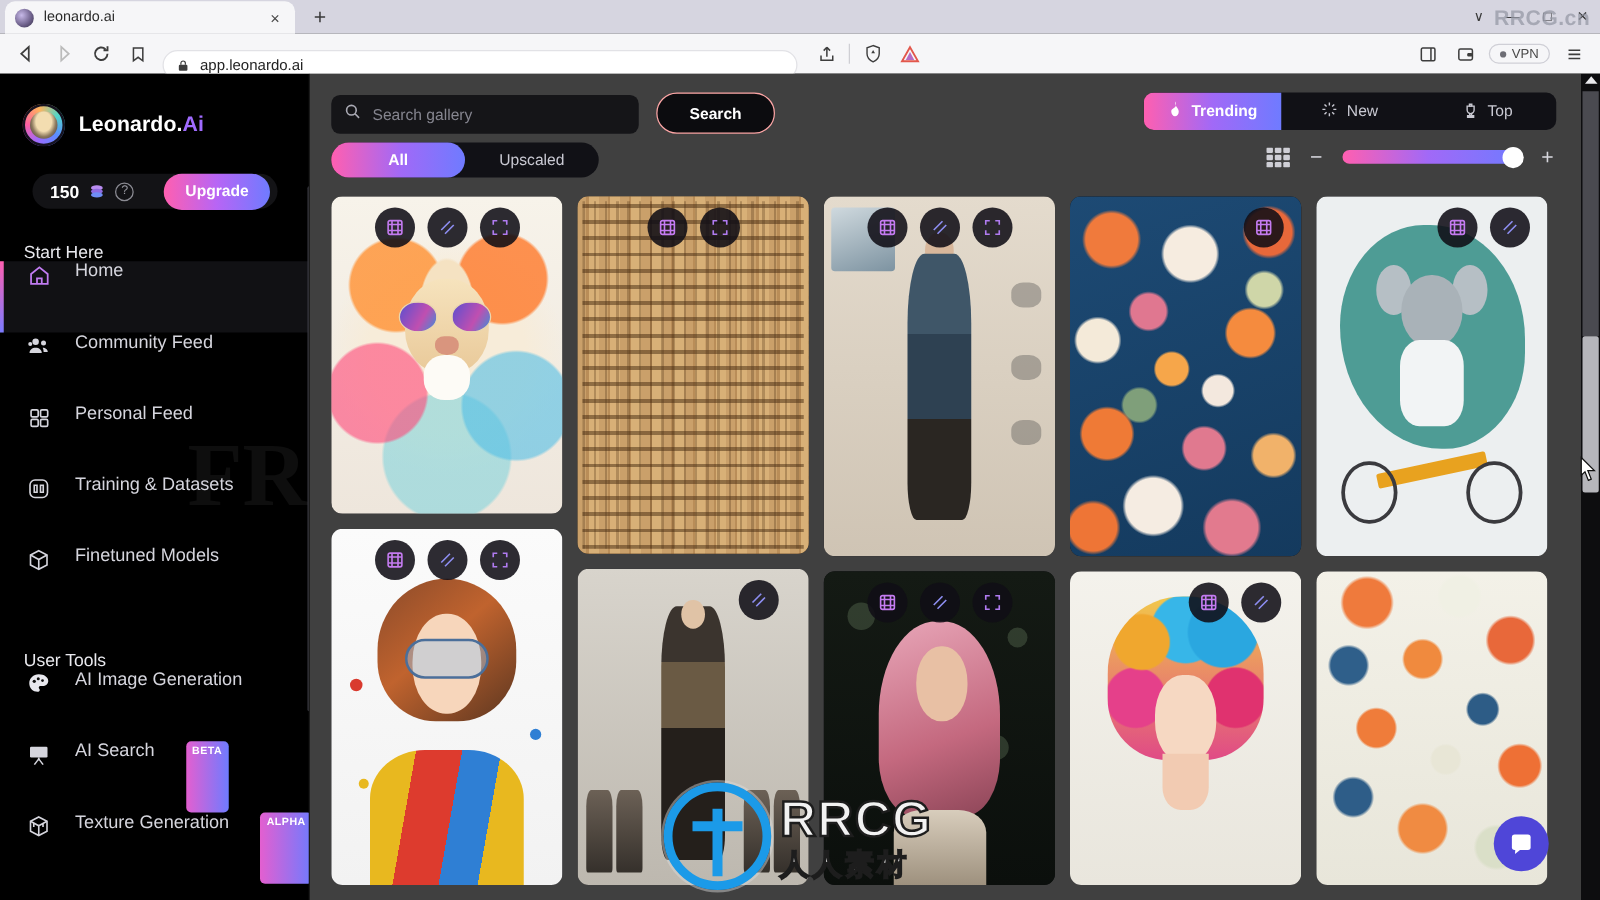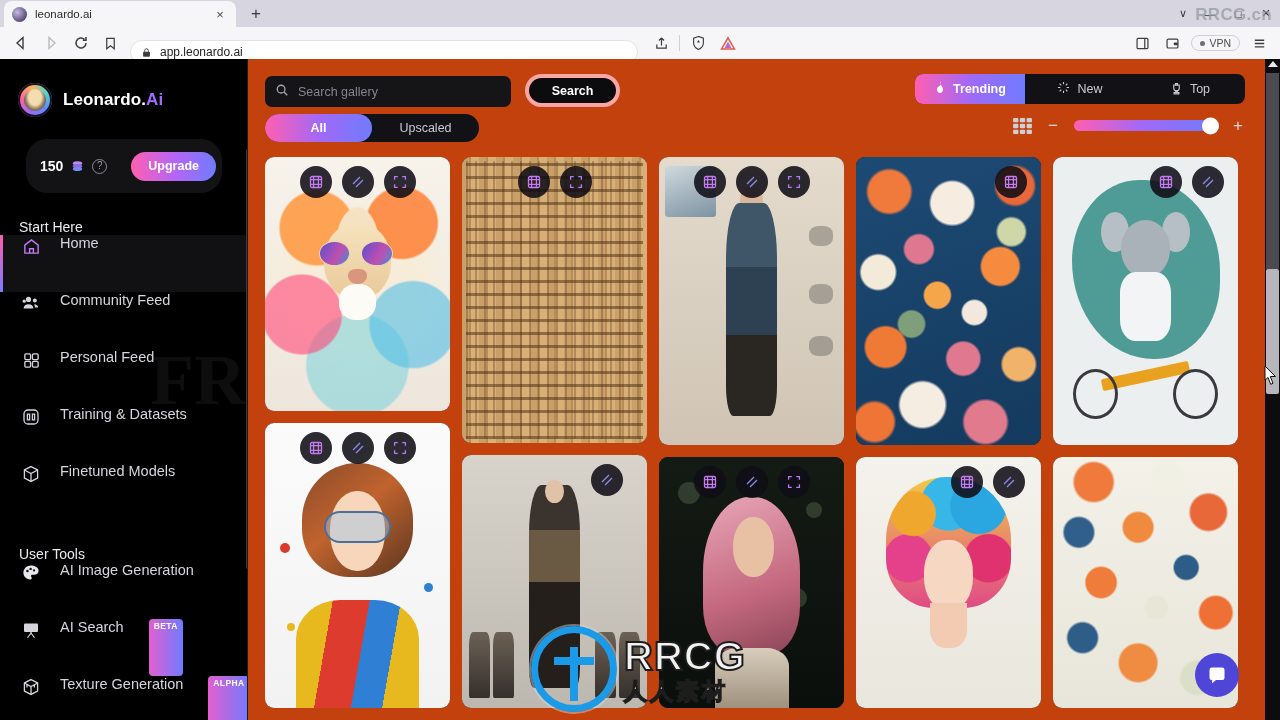--- a/index.html
+++ b/index.html
@@ -112,21 +112,21 @@
     box-shadow: inset 0 0 0 2px #16121f;
   }
   .brand-logo::after{
     content:""; position:absolute; inset: 6px; border-radius:50%;
     background: radial-gradient(ellipse at 50% 38%, #f3ddb0 0 40%, #8d7a5e 62%, #2a2238 100%);
   }
   .brand-text { font-size: 17px; font-weight: 700; color: #ffffff; letter-spacing: .1px;}
   .brand-text .ai { color: #a06bff; }
 
   .credit-pill {
-    margin: 22px 0 0 26px; width: 196px; height: 54px;
+    margin: 22px 0 0 26px; width: 196px; height: 28px;
     background: #131316; border-radius: 21px;
     display: flex; align-items: center; padding: 0 6px 0 14px; gap: 7px; justify-content: flex-end;
   }
   .credit-num { font-size: 14px; font-weight: 700; color: #fff; }
   .coin-icon { width: 15px; height: 15px; display: flex; }
   .help-icon {
     width: 15px; height: 15px; border-radius: 50%;
     border: 1.3px solid #8b8b93; color: #9a9aa2;
     font-size: 10px; display: flex; align-items: center; justify-content: center;
     line-height: 1;
@@ -165,38 +165,38 @@
     font-family: "Liberation Serif", serif; pointer-events: none;
   }
   .sb-scroll {
     position:absolute; left:246px; top:90px; width:3px; height:420px;
     background:#3b3b42; border-radius:2px;
   }
 
   
   .main {
     position: absolute; top: 0; left: 248px; width: 1017px; height: 661px;
-    background: #c2410c; overflow: hidden;
+    background: #404040; overflow: hidden;
   }
   .main-toolbar { position: relative; height: 98px; }
   .search-wrap {
     position: absolute; left: 17px; top: 17px;
     width: 246px; height: 31px; background: #151518; border-radius: 7px;
     display: flex; align-items: center; padding: 0 10px; gap: 9px;
   }
   .search-input {
     background: transparent; border: none; outline: none;
     color: #cfcfd6; font-size: 12.5px; width: 100%;
     font-family: "Liberation Sans", sans-serif;
   }
   .search-input::placeholder { color: #85858f; }
   .search-btn {
     position: absolute; left: 277px; top: 15px;
     width: 95px; height: 33px; border-radius: 17px;
-    background: #0c0c0f; border: 4px solid #fca5a5;
+    background: #0c0c0f; border: 1px solid #fca5a5;
     color: #ffffff; font-size: 12.5px; font-weight: 600;
     display: flex; align-items: center; justify-content: center;
     font-family: "Liberation Sans", sans-serif;
   }
   .seg-left {
     position: absolute; left: 17px; top: 55px;
     height: 28px; background: #111116; border-radius: 14px; display: flex; padding: 0;
   }
   .seg-left .seg {
     width: 107px; height: 28px; border-radius: 14px;

